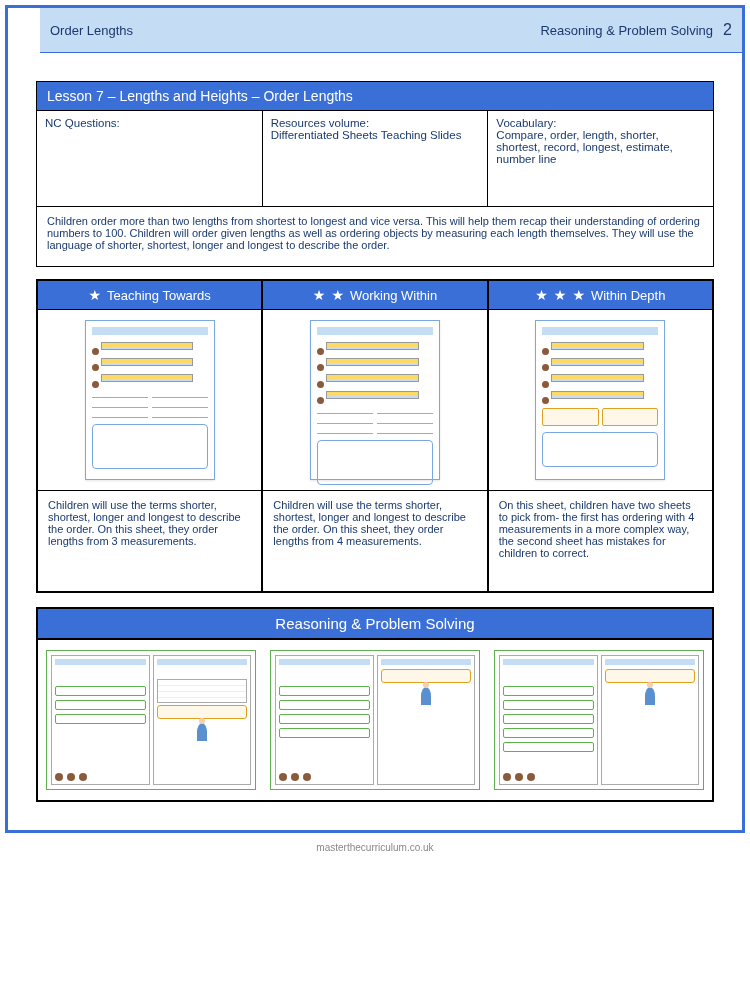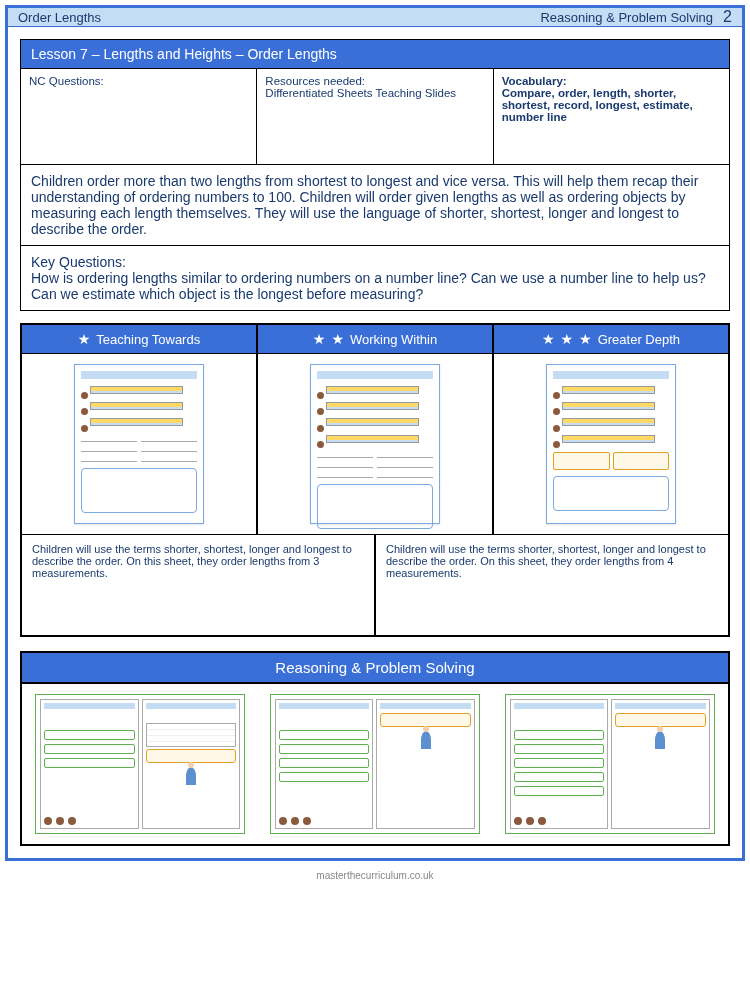--- a/index.html
+++ b/index.html
@@ -15,61 +15,62 @@
     border: 3px solid #3a6fd8;
     margin: 5px;
     padding: 0;
     background: #fff;
   }
   .header-bar {
     background: #c5dcf5;
     display: flex;
     justify-content: space-between;
     align-items: center;
-    padding: 0 10px;
+    padding: 13px 10px;
     border-bottom: 1px solid #3a6fd8;
     font-size: 13px;
+    margin-left: 32px;
   }
   .header-right {
     display: flex;
     align-items: center;
     gap: 10px;
   }
   .page-num {
     font-size: 16px;
     font-weight: normal;
   }
   .content {
-    padding: 12px;
+    padding: 28px;
   }
   .lesson-title-bar {
     background: #3a6fd8;
     color: #fff;
     padding: 6px 10px;
     font-size: 14px;
     border: 1px solid #000;
   }
   .three-col {
     display: flex;
     border: 1px solid #000;
     border-top: none;
   }
   .three-col > div {
     flex: 1;
     padding: 6px 8px;
     border-right: 1px solid #000;
     font-size: 11.5px;
     min-height: 95px;
   }
-  .three-col > div:last-child { border-right: none; font-weight: bold; }
+  .three-col > div:last-child { border-right: none; }
   .full-row {
     border: 1px solid #000;
     border-top: none;
     padding: 8px 10px;
-    font-size: 14px;
+    font-size: 11px;
     min-height: 60px;
   }
   .levels-header {
     display: flex;
     margin-top: 12px;
     border: 2px solid #000;
     border-bottom: none;
   }
   .levels-header > div {
     flex: 1;
@@ -276,51 +277,47 @@
 
   <div class="content">
 
     <div class="lesson-title-bar">Lesson 7 – Lengths and Heights – Order Lengths</div>
 
     <div class="three-col">
       <div>
         <div>NC Questions:</div>
       </div>
       <div>
-        <div>Resources needed:</div>
+        <div>Resources volume:</div>
         <div>Differentiated Sheets Teaching Slides</div>
       </div>
       <div>
         <div>Vocabulary:</div>
         <div>Compare, order, length, shorter, shortest, record, longest, estimate, number line</div>
       </div>
     </div>
 
     <div class="full-row">Children order more than two lengths from shortest to longest and vice versa. This will help them recap their understanding of ordering numbers to 100. Children will order given lengths as well as ordering objects by measuring each length themselves. They will use the language of shorter, shortest, longer and longest to describe the order.</div>
 
-    <div class="full-row">
-      <div>Key Questions:</div>
-      <div>How is ordering lengths similar to ordering numbers on a number line? Can we use a number line to help us? Can we estimate which object is the longest before measuring?</div>
-    </div>
 
     <div class="levels-header">
       <div>
         <span class="star">★</span>
         <span>Teaching Towards</span>
       </div>
       <div>
         <span class="star">★</span>
         <span class="star">★</span>
         <span>Working Within</span>
       </div>
       <div>
         <span class="star">★</span>
         <span class="star">★</span>
         <span class="star">★</span>
-        <span>Greater Depth</span>
+        <span>Within Depth</span>
       </div>
     </div>
 
     <div class="levels-thumbs">
       <div>
         <div class="thumb">
           <div class="thumb-inner">
             <div class="thumb-header"></div>
             <div><span class="dot"></span><div class="thumb-ruler" style="display:inline-block;width:80%"></div></div>
             <div><span class="dot"></span><div class="thumb-ruler" style="display:inline-block;width:80%"></div></div>
@@ -379,20 +376,21 @@
             </div>
             <div class="thumb-box" style="height:35px"></div>
           </div>
         </div>
       </div>
     </div>
 
     <div class="levels-desc">
       <div>Children will use the terms shorter, shortest, longer and longest to describe the order. On this sheet, they order lengths from 3 measurements.</div>
       <div>Children will use the terms shorter, shortest, longer and longest to describe the order. On this sheet, they order lengths from 4 measurements.</div>
+      <div>On this sheet, children have two sheets to pick from- the first has ordering with 4 measurements in a more complex way, the second sheet has mistakes for children to correct.</div>
     </div>
 
     <div class="rps-title">Reasoning &amp; Problem Solving</div>
 
     <div class="rps-thumbs">
       <div class="rps-thumb">
         <div class="rps-thumb-inner">
           <div class="rps-half">
             <div class="rps-header"></div>
             <div style="height:14px"></div>

